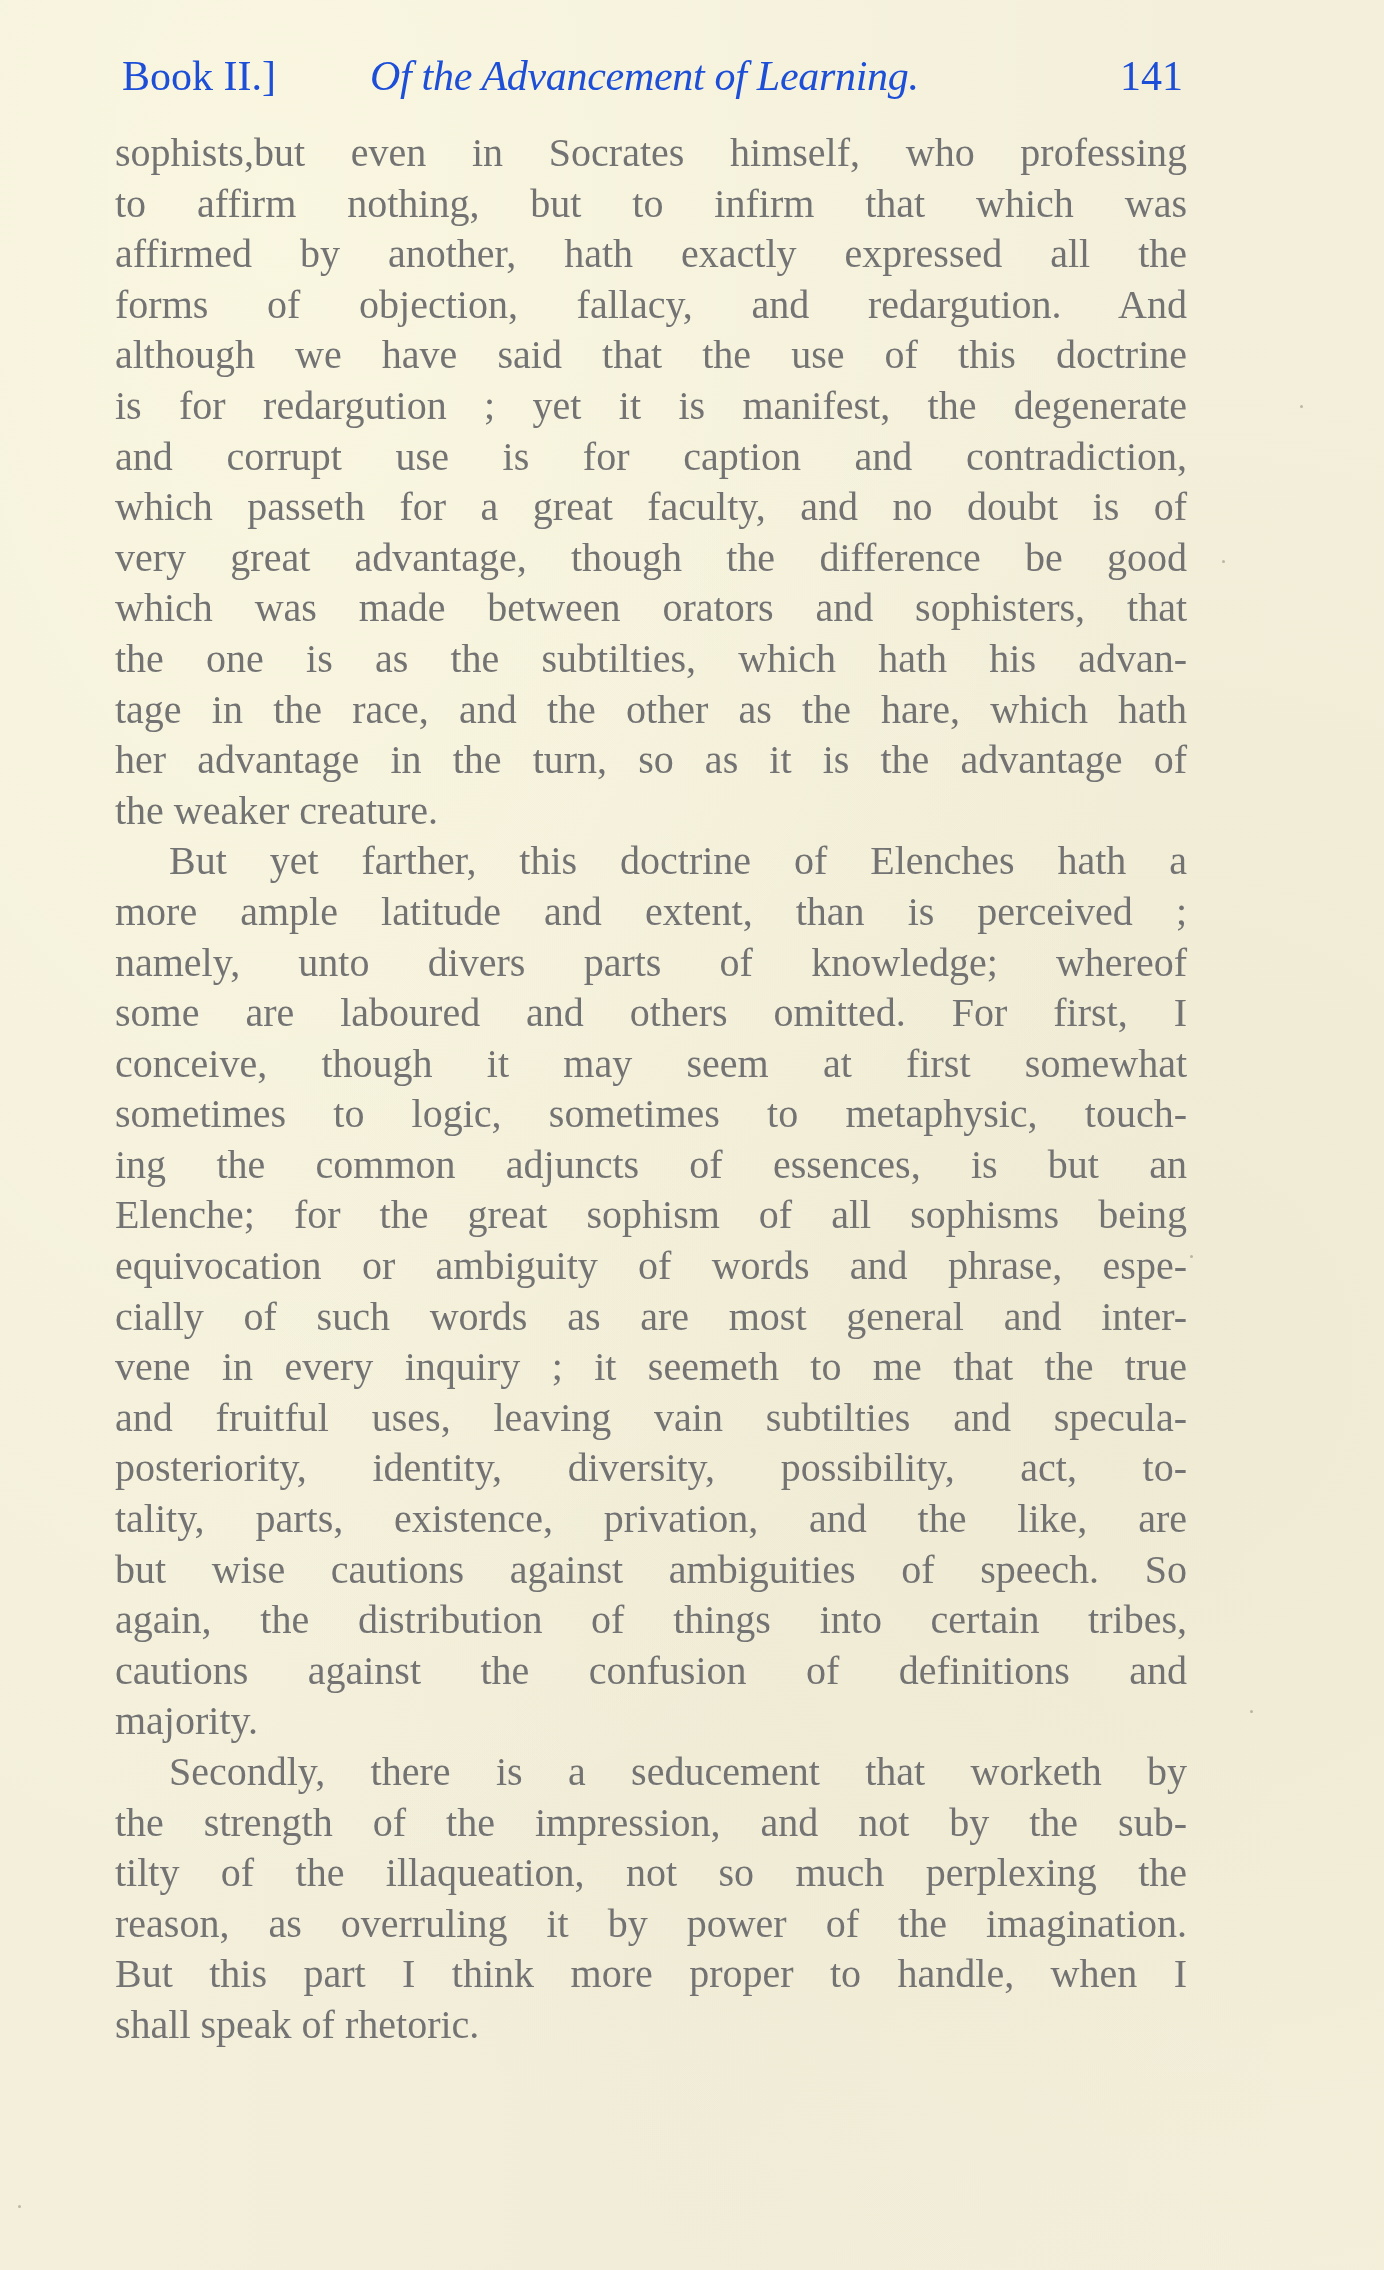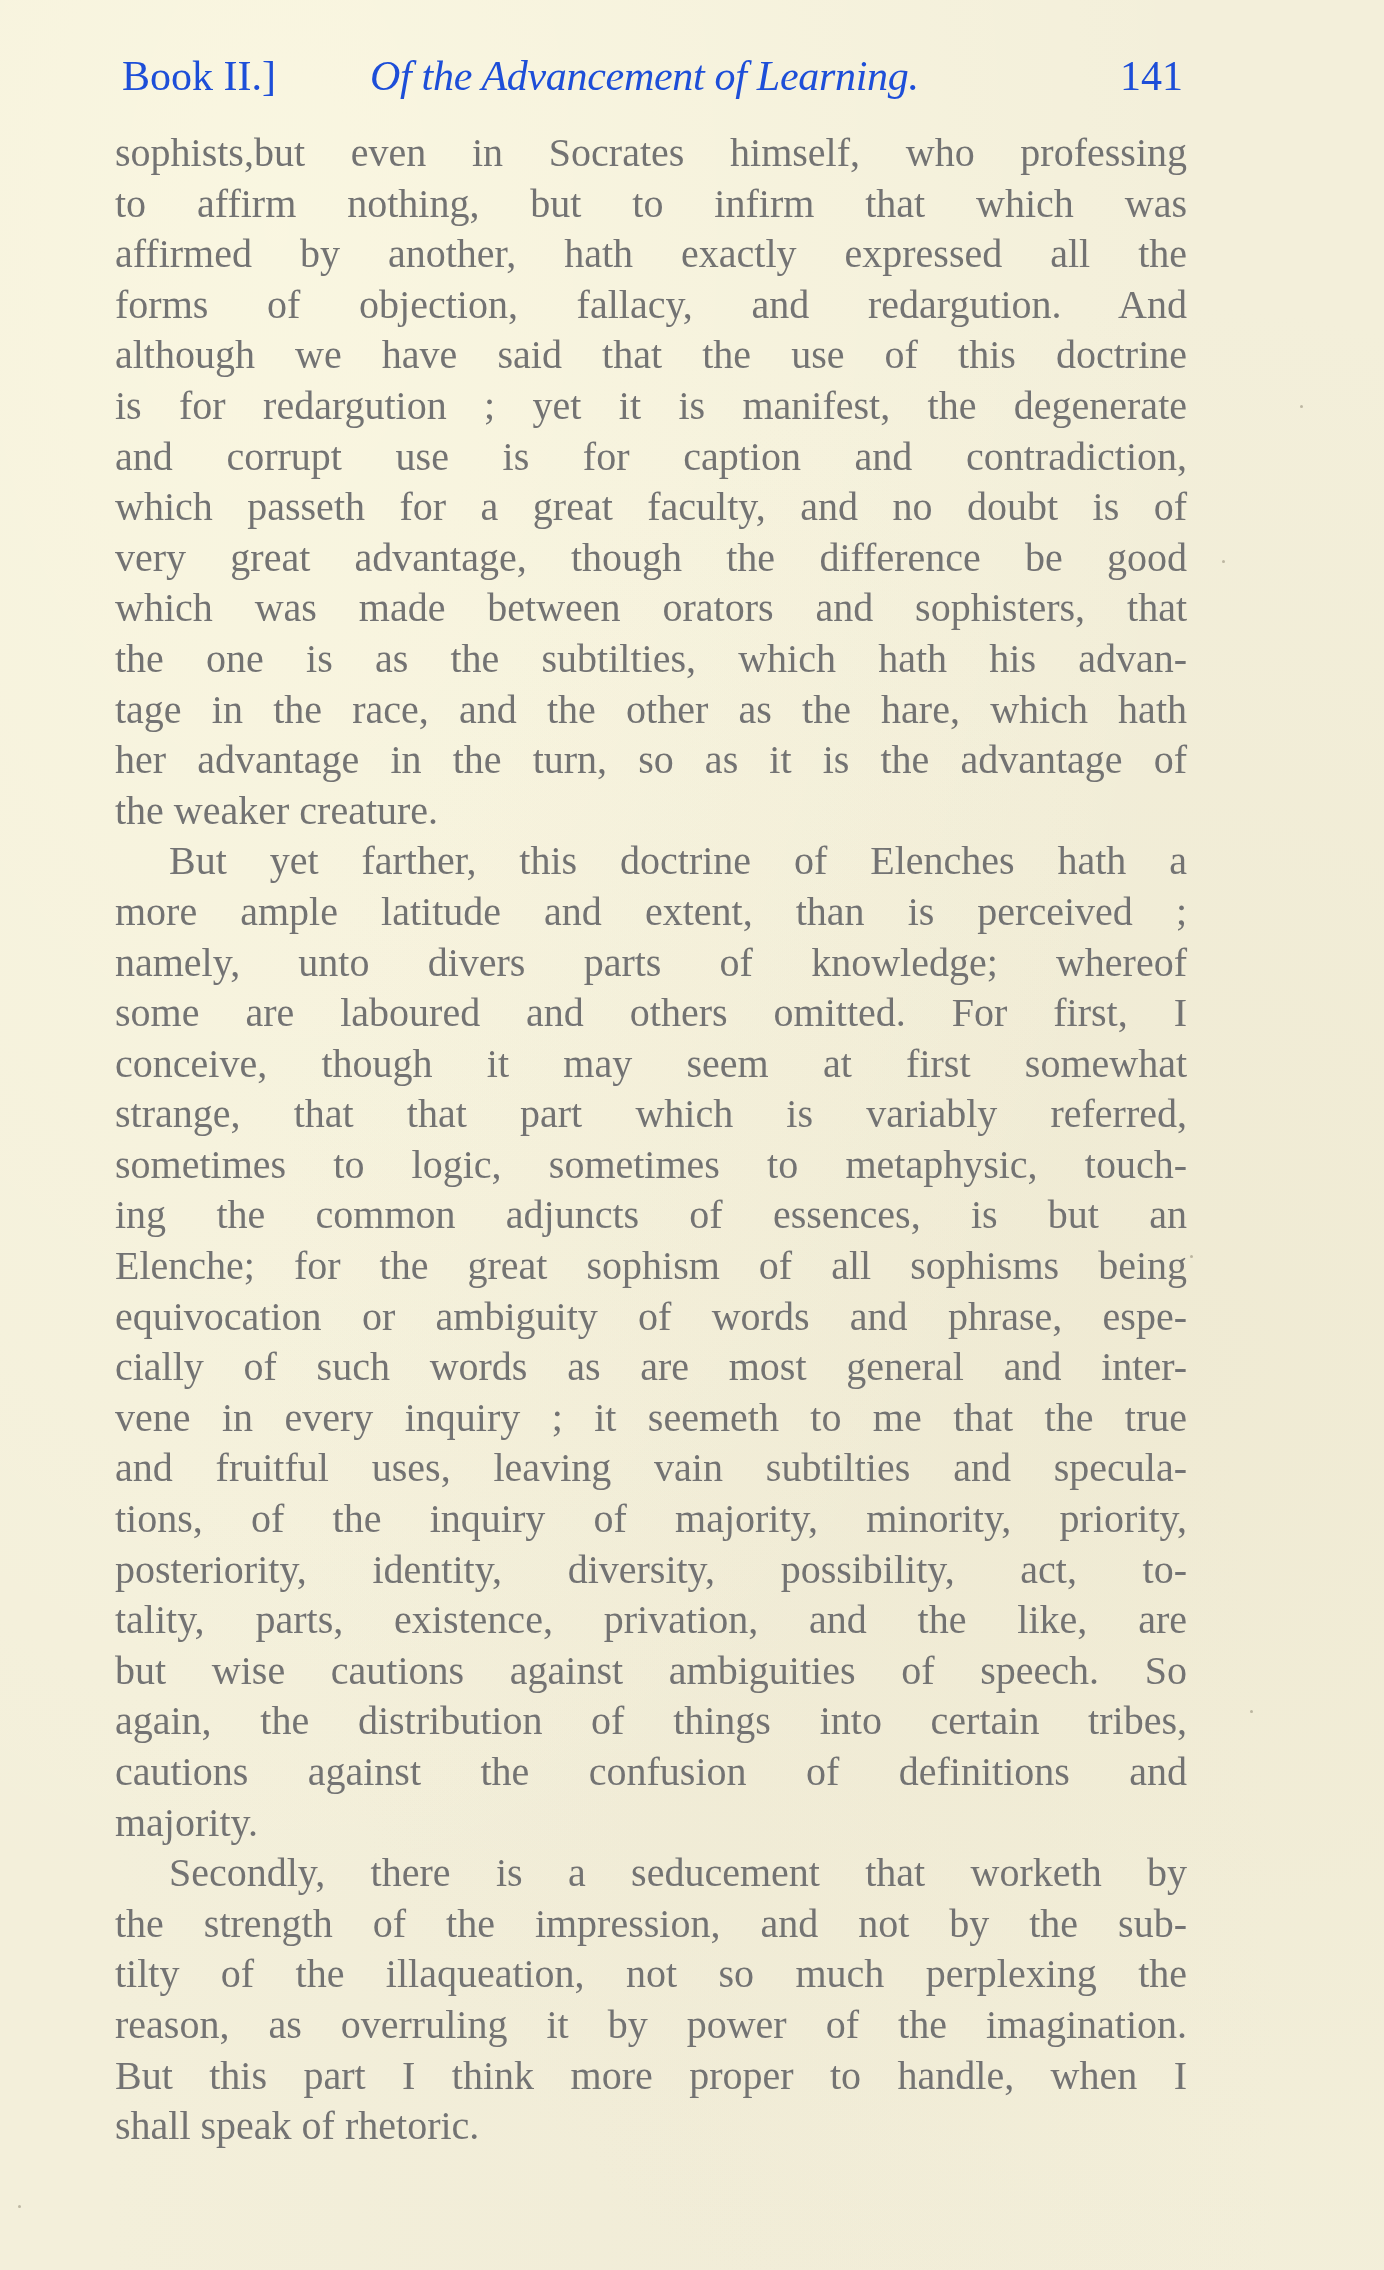--- a/index.html
+++ b/index.html
@@ -112,29 +112,27 @@
       <div class="line">which was made between orators and sophisters, that</div>
       <div class="line">the one is as the subtilties, which hath his advan-</div>
       <div class="line">tage in the race, and the other as the hare, which hath</div>
       <div class="line">her advantage in the turn, so as it is the advantage of</div>
       <div class="line last">the weaker creature.</div>
       <div class="line indent">But yet farther, this doctrine of Elenches hath a</div>
       <div class="line">more ample latitude and extent, than is perceived ;</div>
       <div class="line">namely, unto divers parts of knowledge; whereof</div>
       <div class="line">some are laboured and others omitted. For first, I</div>
       <div class="line">conceive, though it may seem at first somewhat</div>
-      <div class="line">strange, that that part which is variably referred,</div>
       <div class="line">sometimes to logic, sometimes to metaphysic, touch-</div>
       <div class="line">ing the common adjuncts of essences, is but an</div>
       <div class="line">Elenche; for the great sophism of all sophisms being</div>
       <div class="line">equivocation or ambiguity of words and phrase, espe-</div>
       <div class="line">cially of such words as are most general and inter-</div>
       <div class="line">vene in every inquiry ; it seemeth to me that the true</div>
       <div class="line">and fruitful uses, leaving vain subtilties and specula-</div>
-      <div class="line">tions, of the inquiry of majority, minority, priority,</div>
       <div class="line">posteriority, identity, diversity, possibility, act, to-</div>
       <div class="line">tality, parts, existence, privation, and the like, are</div>
       <div class="line">but wise cautions against ambiguities of speech. So</div>
       <div class="line">again, the distribution of things into certain tribes,</div>
       <div class="line">cautions against the confusion of definitions and</div>
       <div class="line last">majority.</div>
       <div class="line indent">Secondly, there is a seducement that worketh by</div>
       <div class="line">the strength of the impression, and not by the sub-</div>
       <div class="line">tilty of the illaqueation, not so much perplexing the</div>
       <div class="line">reason, as overruling it by power of the imagination.</div>

